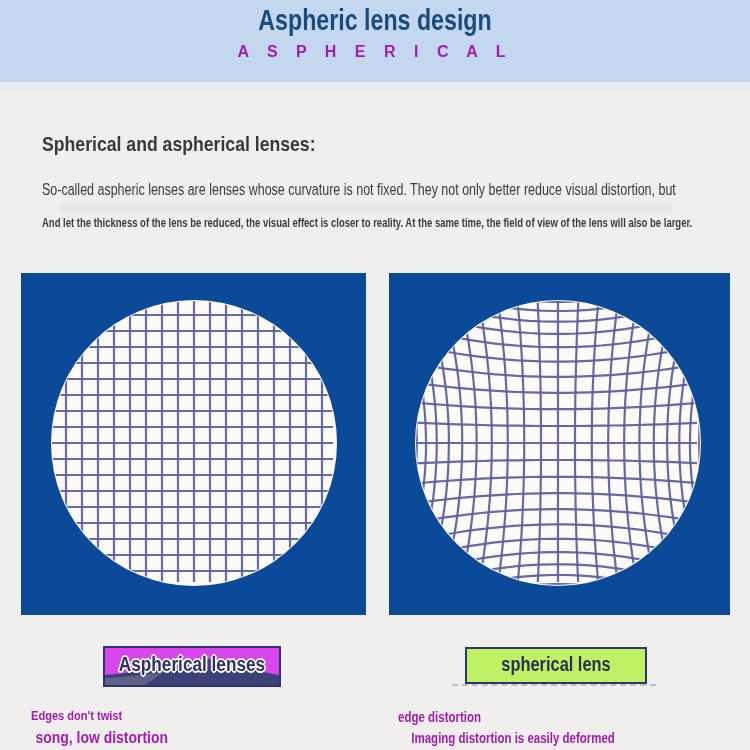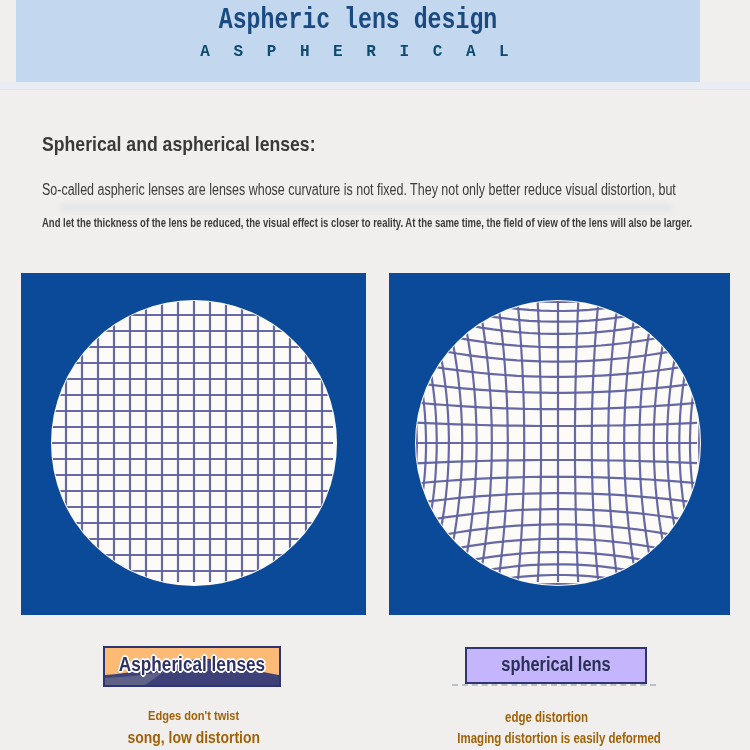--- a/index.html
+++ b/index.html
@@ -2,33 +2,32 @@
 <html><head>
 <meta charset="utf-8">
 <style>
   html,body { margin:0; padding:0; }
   body {
     width:750px; height:750px; position:relative; overflow:hidden;
     background:#f0efed;
     font-family:"Liberation Sans", sans-serif;
   }
   .header {
-    position:absolute; left:16px; top:0; width:684px; height:82px;
+    position:absolute; left:0; top:0; width:750px; height:82px;
     background:#c3d8ef;
-    font-family:Liberation Mono, monospace;
   }
   .title {
     position:absolute; top:4px; left:0; width:100%; text-align:center;
     font-size:29px; font-weight:bold; color:#1b4a80;
     transform:scaleX(.80); transform-origin:center;
     white-space:nowrap;
   }
   .subtitle {
     position:absolute; top:43px; left:0; width:100%; text-align:center;
-    font-size:16px; font-weight:bold; color:#0c4a6e;
+    font-size:16px; font-weight:bold; color:#a21caf;
     letter-spacing:7px; white-space:nowrap;
   }
   .header-strip {
     position:absolute; left:0; top:82px; width:750px; height:7px;
     background:#e9edf3; border-bottom:1px solid #e4e6e6;
   }
   .intro-heading {
     position:absolute; left:42px; top:132px;
     font-size:21px; font-weight:bold; color:#393939;
     transform:scaleX(.84); transform-origin:left center; white-space:nowrap;
@@ -51,49 +50,49 @@
     position:absolute; top:273px; height:342px; background:#0a4a99;
   }
   .panel-left  { left:21px;  width:345px; }
   .panel-right { left:389px; width:341px; }
   .panel svg { position:absolute; left:0; top:0; }
 
   .label-box {
     position:absolute; box-sizing:border-box;
     border:2px solid #2e3470; overflow:hidden;
   }
-  .label-box-left  { left:103px; top:646px; width:178px; height:41px; background:#fdba74; }
-  .label-box-right { left:465px; top:647px; width:182px; height:37px; background:#c4b5fd; }
+  .label-box-left  { left:103px; top:646px; width:178px; height:41px; background:#d946ef; }
+  .label-box-right { left:465px; top:647px; width:182px; height:37px; background:#bef264; }
   .blob-svg { position:absolute; left:0; bottom:0; width:100%; height:34px; }
   .label-text {
     position:absolute; left:0; width:100%; text-align:center;
     font-weight:bold; white-space:nowrap;
   }
   .label-text-left {
     top:5px; font-size:20px; color:#2d3166;
     transform:scaleX(.86); transform-origin:center;
     text-shadow:-2px 0 0 #fff, 2px 0 0 #fff, 0 -2px 0 #fff, 0 2px 0 #fff,
                 -1px -1px 0 #fff, 1px -1px 0 #fff, -1px 1px 0 #fff, 1px 1px 0 #fff;
   }
   .label-text-right {
     top:4px; font-size:20px; color:#283153;
     transform:scaleX(.82); transform-origin:center;
   }
   .dash-artifact {
     position:absolute; left:452px; top:680px; width:204px; height:4px;
     border-bottom:2px dashed rgba(70,80,130,.30);
   }
   .caption {
-    position:absolute; text-align:center; font-weight:bold; color:#a16207;
+    position:absolute; text-align:left; font-weight:bold; color:#a21caf;
     white-space:nowrap;
   }
   .caption > span { display:inline-block; transform:scaleX(.82); transform-origin:center; }
   .cap-left-1  { left:21px;  width:345px; top:708px; font-size:13.5px; }
   .cap-left-2  { left:21px;  width:345px; top:728px; font-size:17px; }
-  .cap-right-1 { left:376px; width:341px; top:709px; font-size:14px; }
+  .cap-right-1 { left:389px; width:341px; top:709px; font-size:14px; }
   .cap-right-2 { left:389px; width:341px; top:730px; font-size:14px; }
 </style>
 </head>
 <body>
 
 <div class="header">
   <div class="title">Aspheric lens design</div>
   <div class="subtitle">A S P H E R I C A L</div>
 </div>
 <div class="header-strip"></div>

